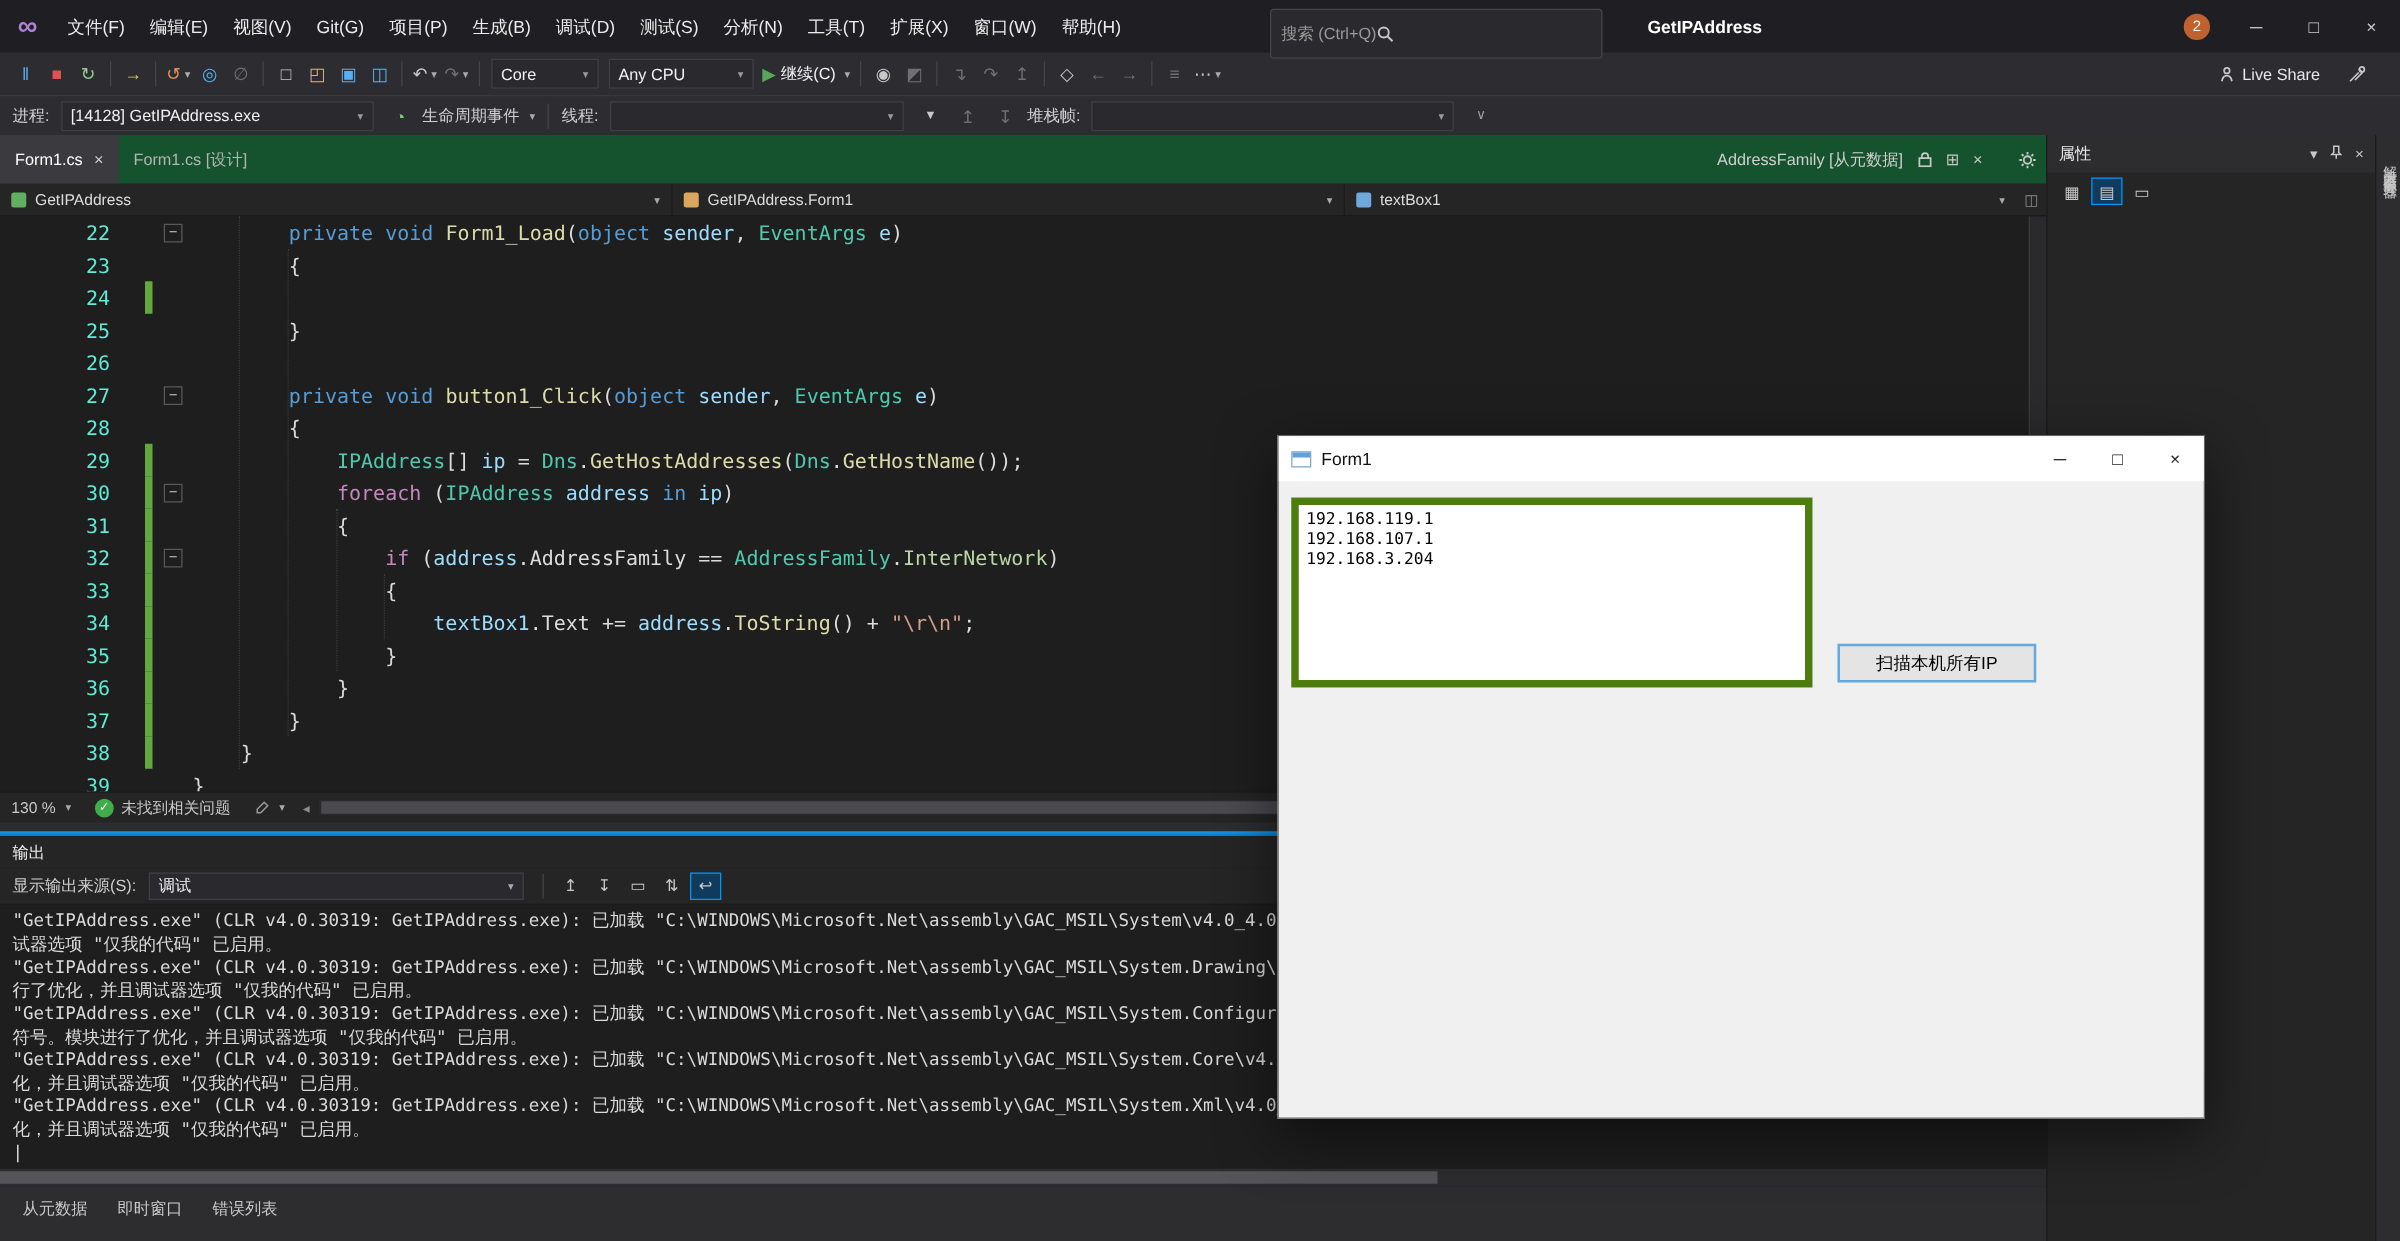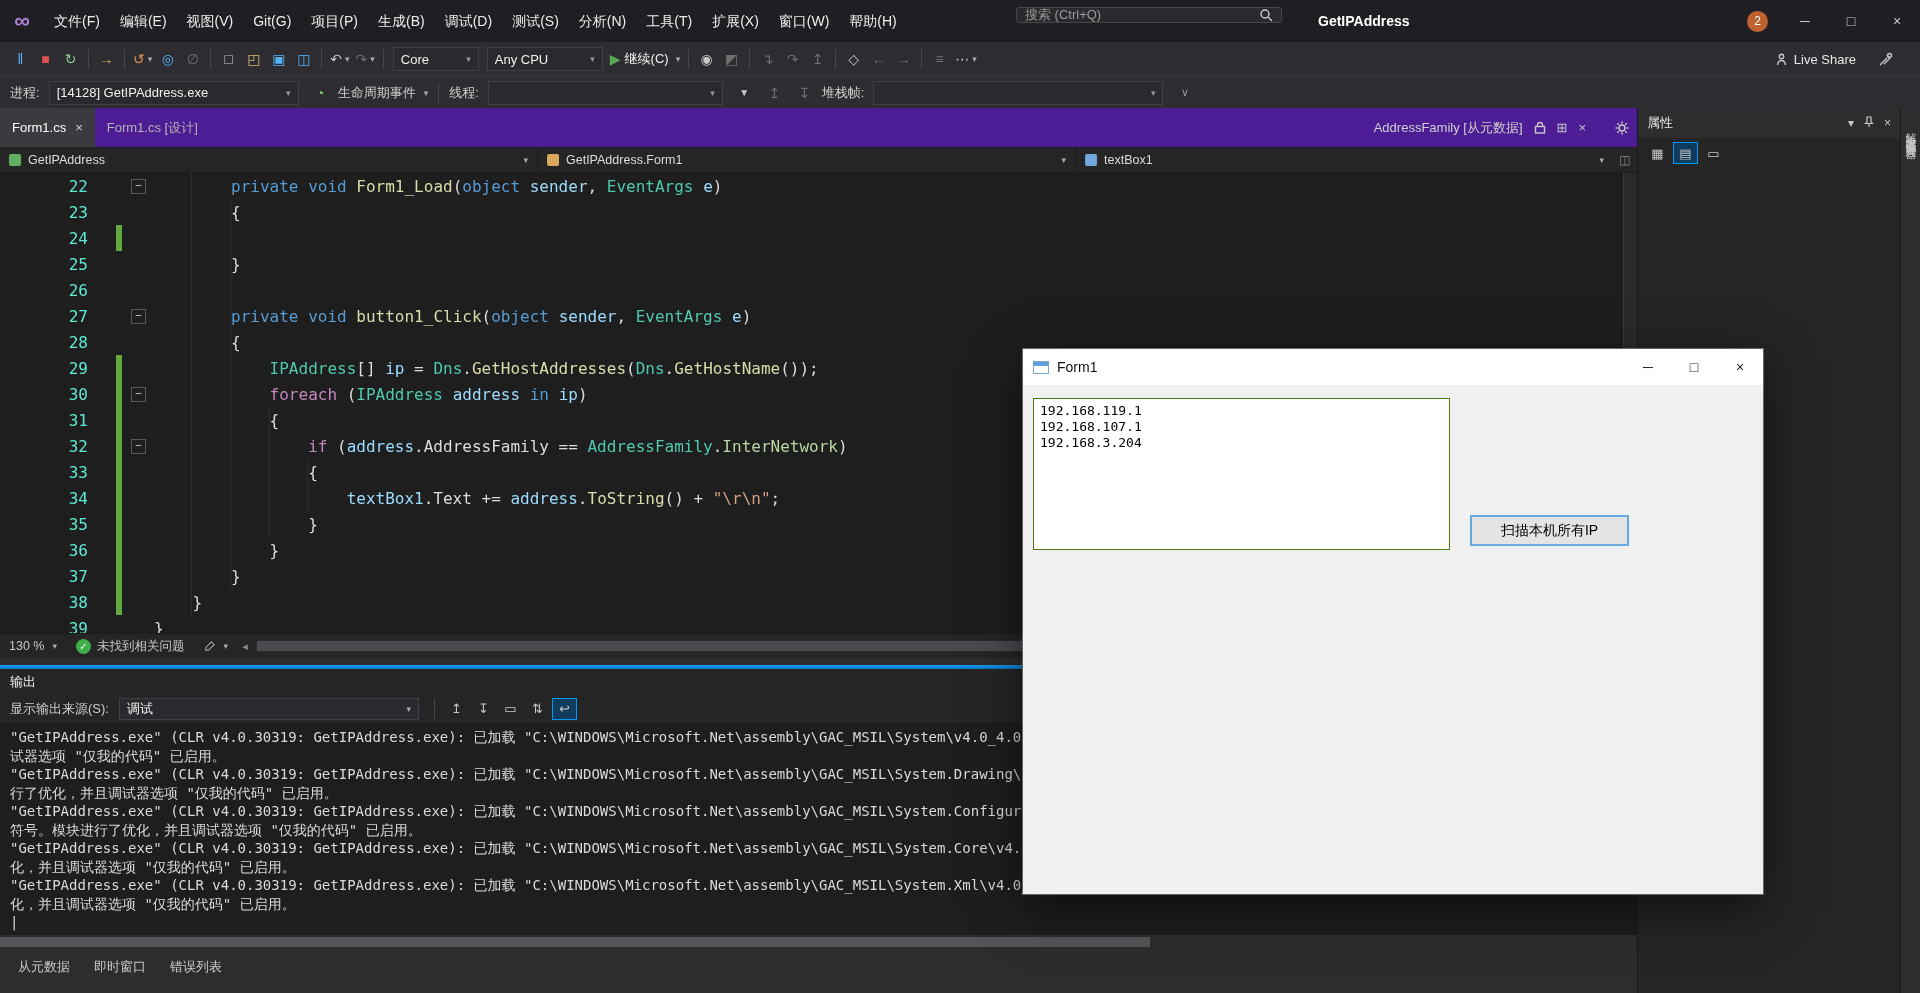--- a/index.html
+++ b/index.html
@@ -5,23 +5,23 @@
   html,body{margin:0;padding:0;background:#111;}
   *{box-sizing:border-box;cursor:default;user-select:none;}
   #app{width:1920px;height:993px;position:relative;background:#2d2d30;
        font-family:"Liberation Sans",sans-serif;color:#ccc;overflow:hidden;}
 
   
   .titlebar{height:42px;background:#1f1f23;display:flex;align-items:center;position:relative;}
   .vslogo{width:44px;text-align:center;color:#b180d7;font-size:22px;font-weight:bold;line-height:42px;}
   .menubar{display:flex;}
   .menu-item{padding:4px 10px;line-height:42px;font-size:14px;color:#ececec;white-space:nowrap;}
-  .searchbox{position:absolute;left:1016px;top:7px;width:266px;height:16px;background:#2a2a2e;
+  .searchbox{position:absolute;left:1016px;top:7px;width:266px;height:40px;background:#2a2a2e;
              border:1px solid #464649;border-radius:3px;display:flex;align-items:center;
-             justify-content:space-between;padding:0 8px;}
+             padding:0 8px;}
   .searchtext{color:#9a9a9a;font-size:13px;}
   .apptitle{position:absolute;left:1318px;top:0;line-height:42px;font-size:14px;font-weight:bold;color:#fff;}
   .titlebar-right{position:absolute;right:0;top:0;height:42px;display:flex;align-items:center;}
   .badge{width:21px;height:21px;border-radius:50%;background:#c0622f;color:#fff;font-size:12px;
          display:flex;align-items:center;justify-content:center;margin-right:14px;}
   .wbtn{width:46px;height:42px;display:flex;align-items:center;justify-content:center;color:#ccc;font-size:14px;}
 
   
   .toolbar1{height:34px;background:#2c2c31;display:flex;align-items:center;padding:0 8px;}
   .titems{display:flex;align-items:center;}
@@ -37,21 +37,21 @@
   .tright .lbl{margin-left:5px;}
   .toolbar2{height:32px;background:#2c2c31;border-top:1px solid #3a3a3e;display:flex;align-items:center;
             padding:0 10px;font-size:13px;gap:5px;}
   .tlab{color:#cfcfcf;white-space:nowrap;}
   .dimc{color:#707070;}
 
   
   .main{display:flex;height:885px;}
   .center{width:1637px;display:flex;flex-direction:column;background:#252526;overflow:hidden;}
 
-  .tabrow{height:39px;background:#4c1d95;display:flex;align-items:stretch;}
+  .tabrow{height:39px;background:#14532d;display:flex;align-items:stretch;}
   .tab{padding:0 12px;display:flex;align-items:center;gap:9px;font-size:13px;color:#b4b4b4;}
   .tab.active{background:#3b3b3f;color:#fff;}
   .tab .x{font-size:13px;color:#cfcfcf;}
   .tabrow-right{margin-left:auto;display:flex;align-items:center;gap:11px;padding-right:8px;color:#cfcfcf;font-size:13px;}
   .tr-icon{display:flex;align-items:center;justify-content:center;color:#c8c8c8;}
 
   .navbar{height:26px;background:#252526;border-bottom:1px solid #1b1b1c;display:flex;}
   .nav-seg{flex:1;display:flex;align-items:center;gap:7px;padding:0 9px;font-size:12.5px;color:#dcdcdc;border-right:1px solid #1b1b1c;}
   .nav-seg .dd{margin-left:auto;}
   .nav-icon{width:12px;height:12px;border-radius:2px;flex:0 0 auto;}
@@ -113,21 +113,21 @@
   
   .form1{position:absolute;left:1022px;top:348px;width:742px;height:547px;background:#f0f0f0;
          border:1px solid #656565;box-shadow:0 14px 45px rgba(0,0,0,.55);z-index:50;}
   .f-title{height:36px;background:#ffffff;display:flex;align-items:center;}
   .f-icon{width:16px;height:13px;margin:0 8px 0 10px;border:1px solid #7aa7cc;background:#fff;position:relative;}
   .f-icon::before{content:"";position:absolute;left:0;right:0;top:0;height:4px;background:#5da2dd;}
   .f-text{font-size:14px;color:#111;}
   .f-btns{margin-left:auto;display:flex;height:100%;}
   .f-btn{width:46px;height:100%;display:flex;align-items:center;justify-content:center;font-size:14px;color:#222;}
   .f-body{position:relative;height:calc(100% - 36px);}
-  .f-textbox{position:absolute;left:10px;top:13px;width:417px;height:152px;background:#fff;border:1px solid #4d7c0f;
+  .f-textbox{position:absolute;left:10px;top:13px;width:417px;height:152px;background:#fff;border:6px solid #4d7c0f;
              font-family:"DejaVu Sans Mono",monospace;font-size:13px;line-height:16px;color:#000;padding:4px 6px;overflow:hidden;}
   .f-button{position:absolute;left:447px;top:130px;width:159px;height:31px;background:#e4e4e4;
             border:2px solid #66a8e0;display:flex;align-items:center;justify-content:center;font-size:14px;color:#000;}
 </style>
 </head>
 <body>
 
 <div id="app">
 
   <div class="titlebar">

